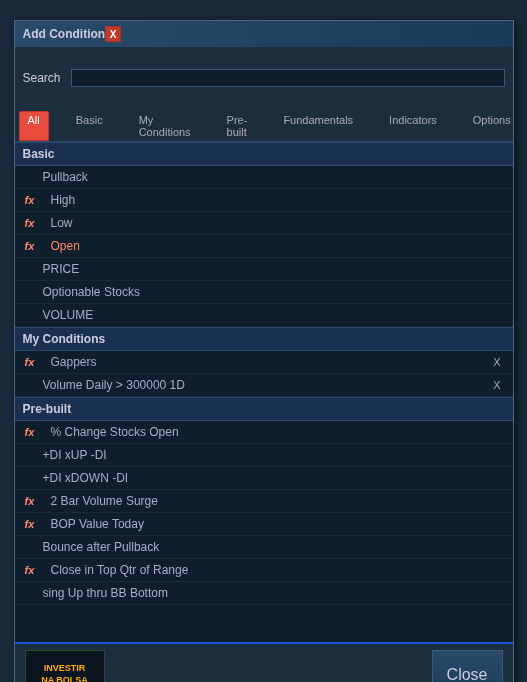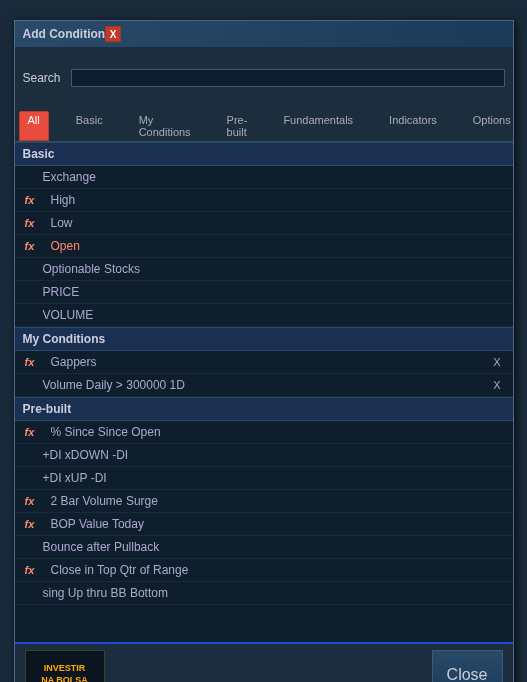--- a/index.html
+++ b/index.html
@@ -194,39 +194,39 @@
     <div class="tab">Fundamentals</div>
     <div class="tab">Indicators</div>
     <div class="tab">Options</div>
   </div>
 
   <div class="list-container">
 
     <div class="section-header">Basic</div>
 
     <div class="list-item">
-      <span class="item-text">Exchange</span>
+      <span class="item-text">Pullback</span>
     </div>
     <div class="list-item">
       <span class="fx-icon"><i>f</i>x</span>
       <span class="item-text">High</span>
     </div>
     <div class="list-item">
       <span class="fx-icon"><i>f</i>x</span>
       <span class="item-text">Low</span>
     </div>
     <div class="list-item highlighted">
       <span class="fx-icon"><i>f</i>x</span>
       <span class="item-text">Open</span>
     </div>
     <div class="list-item">
+      <span class="item-text">PRICE</span>
+    </div>
+    <div class="list-item">
       <span class="item-text">Optionable Stocks</span>
-    </div>
-    <div class="list-item">
-      <span class="item-text">PRICE</span>
     </div>
     <div class="list-item">
       <span class="item-text">VOLUME</span>
     </div>
 
     <div class="section-header">My Conditions</div>
 
     <div class="list-item">
       <span class="fx-icon"><i>f</i>x</span>
       <span class="item-text">Gappers</span>
@@ -234,27 +234,27 @@
     </div>
     <div class="list-item">
       <span class="item-text">Volume  Daily &gt; 300000 1D</span>
       <span class="x-btn">X</span>
     </div>
 
     <div class="section-header">Pre-built</div>
 
     <div class="list-item">
       <span class="fx-icon"><i>f</i>x</span>
-      <span class="item-text">% Since Since Open</span>
+      <span class="item-text">% Change Stocks Open</span>
+    </div>
+    <div class="list-item">
+      <span class="item-text">+DI xUP -DI</span>
     </div>
     <div class="list-item">
       <span class="item-text">+DI xDOWN -DI</span>
-    </div>
-    <div class="list-item">
-      <span class="item-text">+DI xUP -DI</span>
     </div>
     <div class="list-item">
       <span class="fx-icon"><i>f</i>x</span>
       <span class="item-text">2 Bar Volume Surge</span>
     </div>
     <div class="list-item">
       <span class="fx-icon"><i>f</i>x</span>
       <span class="item-text">BOP Value Today</span>
     </div>
     <div class="list-item">

